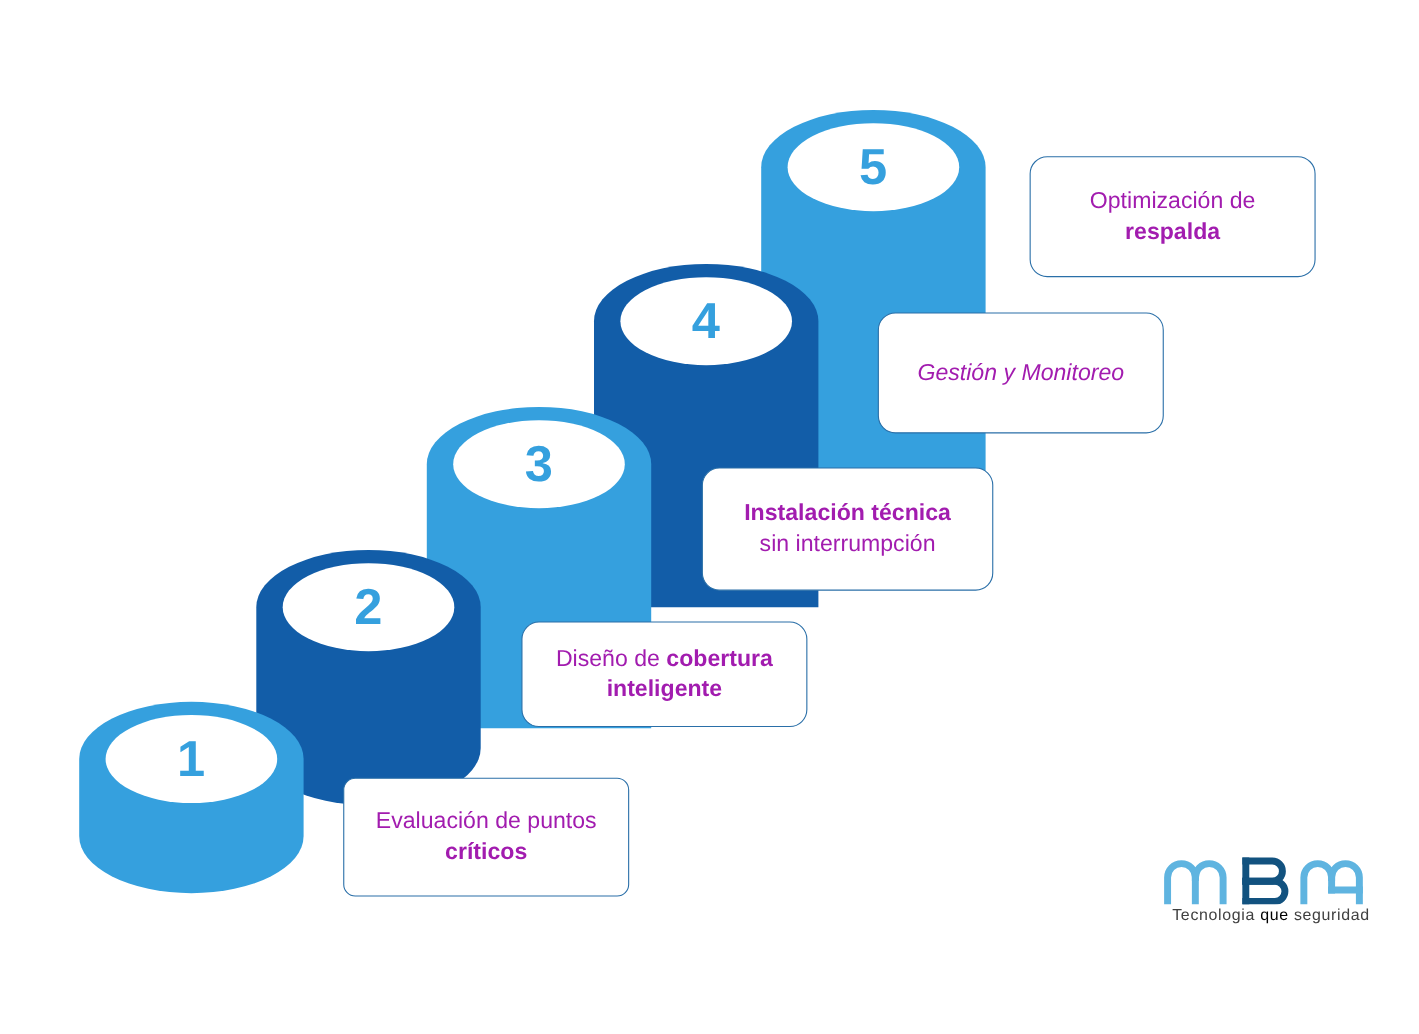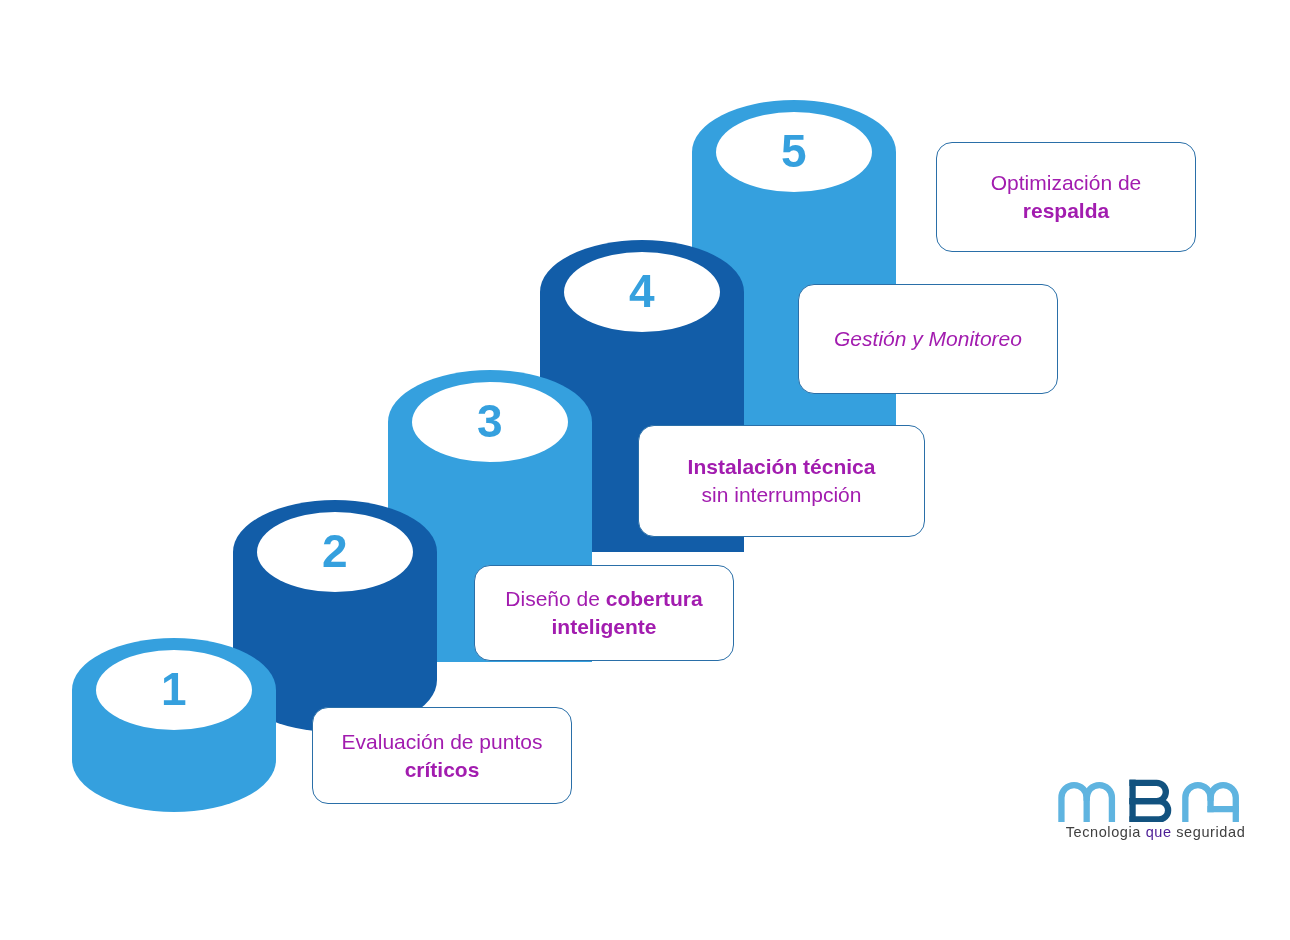--- a/index.html
+++ b/index.html
@@ -84,21 +84,21 @@
     display: block;
     margin-top: 2px;
     font-family: "Liberation Sans", sans-serif;
     font-size: 14.5px;
     letter-spacing: 0.6px;
     white-space: nowrap;
     text-align: center;
     width: 195px;
   }
   #logo .tagline .dark { color: #404040; }
-  #logo .tagline .light { color: #4c1d95; }
+  #logo .tagline .light { color: #000000; }
 </style>
 </head>
 <body>
 
 <div id="stage">
 
   <div class="cyl" id="cyl5" style="left:692px; top:100px; width:204px; height:330px; z-index:5;">
     <svg width="204" height="330" viewBox="0 0 204 330">
       <path d="M0 332 L0 52 A102 52 0 0 1 204 52 L204 332 Z" fill="#35A0DE"></path>
       <ellipse cx="102" cy="52" rx="78" ry="40" fill="#ffffff"></ellipse>
@@ -139,29 +139,29 @@
   </div>
 
   <div class="label-box" id="label5" style="left:936px; top:142px; width:260px; height:110px; z-index:20;">
     <span class="t">Optimización de<br><b>respalda</b></span>
   </div>
 
   <div class="label-box" id="label4" style="left:798px; top:284px; width:260px; height:110px; z-index:20;font-style:italic;">
     <span class="t">Gestión y Monitoreo</span>
   </div>
 
-  <div class="label-box" id="label3" style="left:638px; top:425px; width:287px; height:112px; z-index:20;">
+  <div class="label-box" id="label3" style="left:638px; top:425px; width:265px; height:112px; z-index:20;">
     <span class="t"><b>Instalación técnica</b><br>sin interrumpción</span>
   </div>
 
   <div class="label-box" id="label2" style="left:474px; top:565px; width:260px; height:96px; z-index:20;">
     <span class="t">Diseño de <b>cobertura</b><br><b>inteligente</b></span>
   </div>
 
-  <div class="label-box" id="label1" style="left:312px; top:707px; width:260px; height:97px; z-index:20;">
+  <div class="label-box" id="label1" style="left:312px; top:707px; width:260px; height:108px; z-index:20;border-radius:11px;">
     <span class="t">Evaluación de puntos<br><b>críticos</b></span>
   </div>
 
   <div id="logo">
     <svg class="wordmark" viewBox="0 0 340 76">
 
       <g fill="none" stroke="#5FB4E0" stroke-width="11" stroke-linecap="square">
         <path d="M6 72 L6 34 A22 22 0 0 1 50 34 L50 72"></path>
         <path d="M50 34 A22 22 0 0 1 94 34 L94 72"></path>
       </g>

